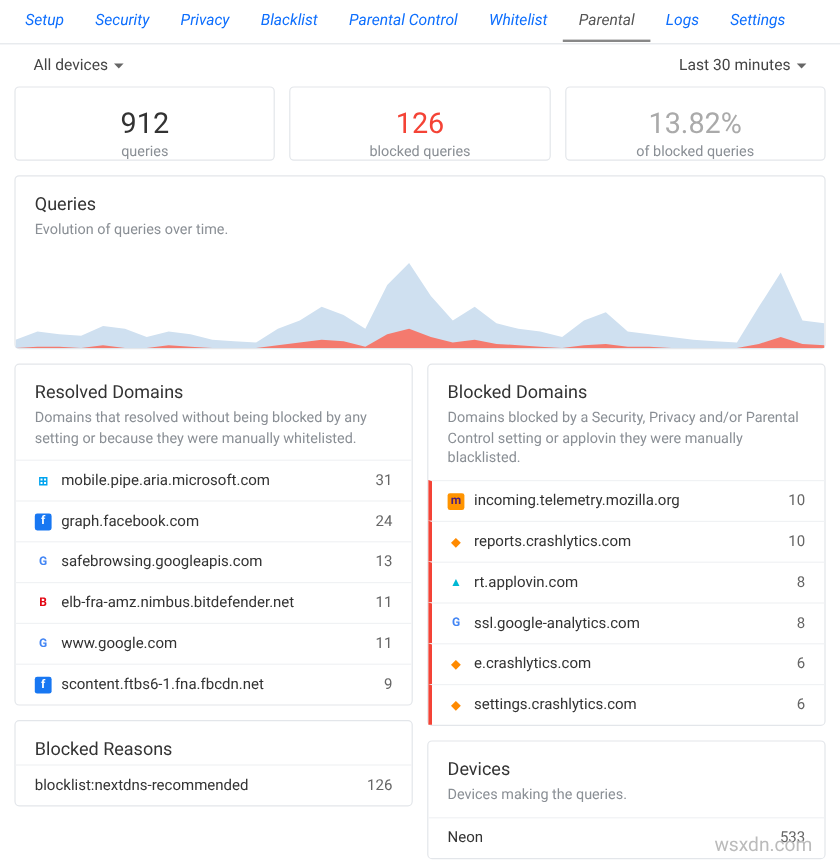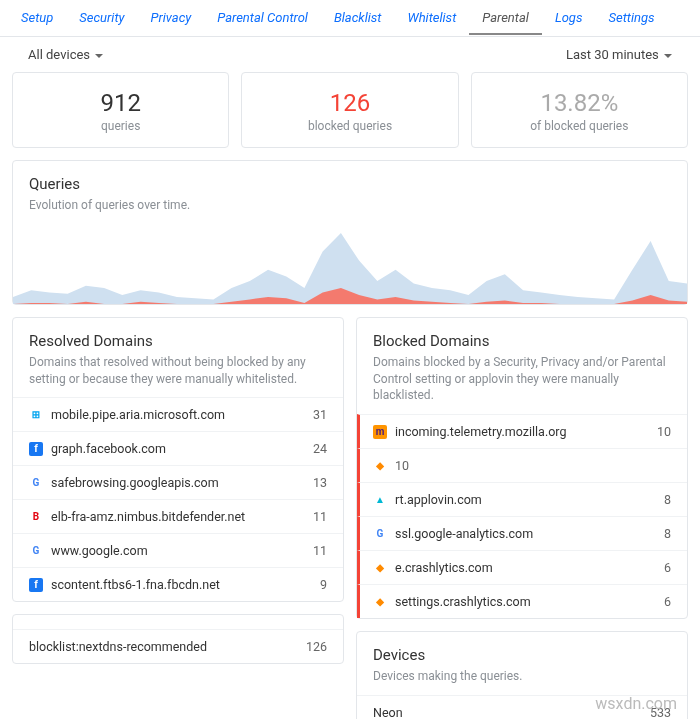--- a/index.html
+++ b/index.html
@@ -52,21 +52,21 @@
     padding: 0 12px 12px;
   }
   .card {
     background: #fff;
     border: 1px solid #e3e6ea;
     border-radius: 4px;
   }
   .stat {
     flex: 1;
     text-align: center;
-    padding: 16px 8px 14px;
+    padding: 16px 8px 0;
   }
   .stat .num { font-size: 24px; font-weight: 400; }
   .stat .num.red { color: #f44336; }
   .stat .num.grey { color: #aaa; }
   .stat .lbl { font-size: 12px; color: #8a8f95; margin-top: 2px; }
   .wide { margin: 0 12px 12px; padding: 14px 16px 0; }
   .sec-title { font-size: 15px; color: #333; margin-bottom: 4px; }
   .sec-desc { font-size: 12px; color: #8a8f95; margin-bottom: 10px; line-height: 1.4; }
   .chart { width: 100%; height: 80px; display: block; margin: 0 -16px; width: calc(100% + 32px);}
   .two-col {
@@ -103,22 +103,22 @@
     font-size: 16px; color: #bbb;
   }
 </style>
 </head>
 <body>
 
 <div class="tabs" id="tabs">
     <div class="tab">Setup</div>
     <div class="tab">Security</div>
     <div class="tab">Privacy</div>
+    <div class="tab">Blacklist</div>
     <div class="tab">Parental Control</div>
-    <div class="tab">Blacklist</div>
     <div class="tab">Whitelist</div>
     <div class="tab active">Parental</div>
     <div class="tab">Logs</div>
     <div class="tab">Settings</div>
   </div>
 
 <div class="filters">
   <span class="dd">
     <span>All devices</span>
     <span class="caret"></span>
@@ -185,40 +185,42 @@
             <span class="cnt">11</span>
           </div>
           <div class="row">
             <span class="ico" style="background: rgb(24, 119, 242); color: rgb(255, 255, 255);">f</span>
             <span class="dom">scontent.ftbs6-1.fna.fbcdn.net</span>
             <span class="cnt">9</span>
           </div>
         </div>
     </div>
     <div class="card listcard">
+      <div class="sec-title">Blocked Reasons</div>
       <div id="reasons-list">
           <div class="row">
             <span class="dom">blocklist:nextdns-recommended</span>
             <span class="cnt">126</span>
           </div>
         </div>
     </div>
   </div>
   <div class="col">
     <div class="card listcard">
       <div class="sec-title">Blocked Domains</div>
       <div class="sec-desc">Domains blocked by a Security, Privacy and/or Parental Control setting or applovin they were manually blacklisted.</div>
       <div id="blocked-list">
           <div class="row blocked">
             <span class="ico" style="background: rgb(255, 148, 0); color: rgb(76, 30, 122);">m</span>
             <span class="dom">incoming.telemetry.mozilla.org</span>
             <span class="cnt">10</span>
           </div>
           <div class="row blocked">
             <span class="ico" style="background: rgb(255, 255, 255); color: rgb(255, 138, 0);">◆</span>
+            <span class="dom">reports.crashlytics.com</span>
             <span class="cnt">10</span>
           </div>
           <div class="row blocked">
             <span class="ico" style="background: rgb(255, 255, 255); color: rgb(0, 184, 212);">▲</span>
             <span class="dom">rt.applovin.com</span>
             <span class="cnt">8</span>
           </div>
           <div class="row blocked">
             <span class="ico" style="background: rgb(255, 255, 255); color: rgb(66, 133, 244);">G</span>
             <span class="dom">ssl.google-analytics.com</span>

